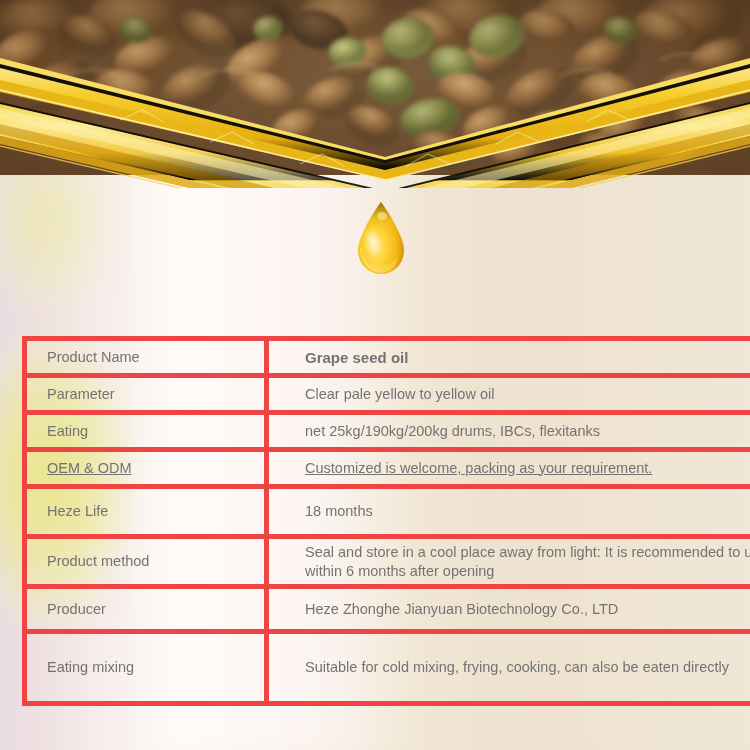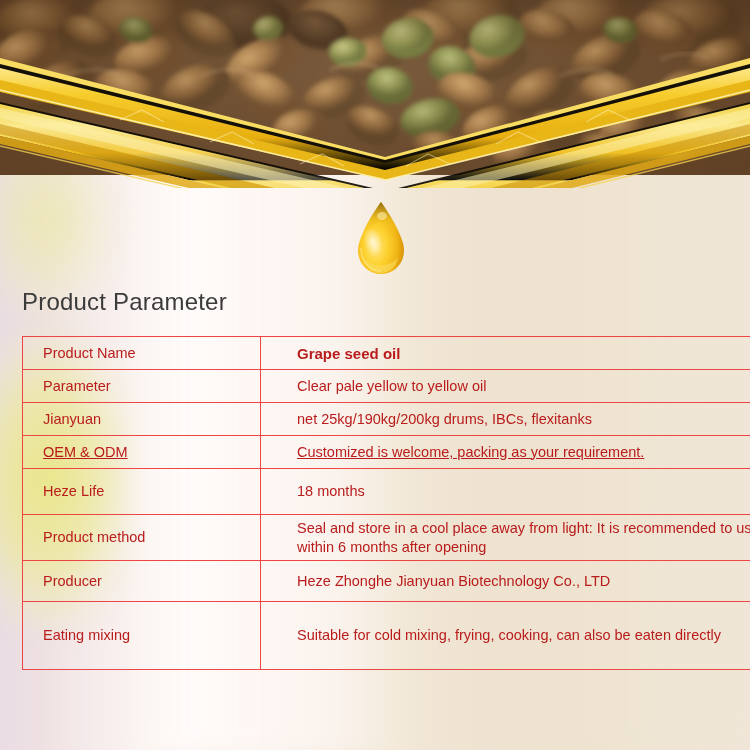--- a/index.html
+++ b/index.html
@@ -82,24 +82,24 @@
     white-space:nowrap;
   }
 
   
   .ptable{
     position:absolute;left:22px;top:336px;width:706px;
     border-collapse:collapse;
     table-layout:fixed;
   }
   .ptable td{
-    border:1px solid #ef4444;
+    border:5px solid #ef4444;
     padding:0 15px 0 20px;
     font-size:14.5px;
-    color:#b91c1c;
+    color:#737373;
     vertical-align:middle;
     line-height:19px;
     background:transparent;
   }
   .ptable td.lbl{width:202px;}
   .ptable td.val{width:502px;padding-left:36px;}
   .ptable td.val.bold{font-weight:bold;font-size:15px;}
   .r-1 td{height:32px;}
   .r-2 td{height:32px;}
   .r-3 td{height:32px;}
@@ -300,34 +300,33 @@
       </radialGradient>
     </defs>
     <path d="M29 2 C29 2 52 34 52 50 C52 64 42 74 29 74 C16 74 6 64 6 50 C6 34 29 2 29 2 Z" fill="url(#dropG)"></path>
     <path d="M29 2 C29 2 43 21 48 34 C40 26 32 22 29 22 C26 22 18 26 10 34 C15 21 29 2 29 2 Z" fill="url(#dropTop)" opacity=".85"></path>
     <ellipse cx="21" cy="42" rx="9" ry="15" fill="url(#dropHi)" opacity=".75" transform="rotate(-14 21 42)"></ellipse>
     <ellipse cx="30" cy="16" rx="5" ry="4" fill="#fff3b8" opacity=".55"></ellipse>
     <path d="M12 58 C18 68 40 68 46 57 C44 68 36 73 29 73 C21 73 14 68 12 58 Z" fill="#fbe066" opacity=".55"></path>
     <path d="M9 48 C9 62 18 71 29 71" stroke="#ffeea0" stroke-width="1.6" fill="none" opacity=".5"></path>
   </svg>
 
-  <div class="heading">Product Parameter</div>
 
   <table class="ptable">
     <tbody>
       <tr class="r-1">
         <td class="lbl">Product Name</td>
         <td class="val bold">Grape seed oil</td>
       </tr>
       <tr class="r-2">
         <td class="lbl">Parameter</td>
         <td class="val">Clear pale yellow to yellow oil</td>
       </tr>
       <tr class="r-3">
-        <td class="lbl">Jianyuan</td>
+        <td class="lbl">Eating</td>
         <td class="val">net 25kg/190kg/200kg drums, IBCs, flexitanks</td>
       </tr>
       <tr class="r-4">
         <td class="lbl">OEM &amp; ODM</td>
         <td class="val">Customized  is welcome, packing as your requirement.</td>
       </tr>
       <tr class="r-5">
         <td class="lbl">Heze Life</td>
         <td class="val">18 months</td>
       </tr>

